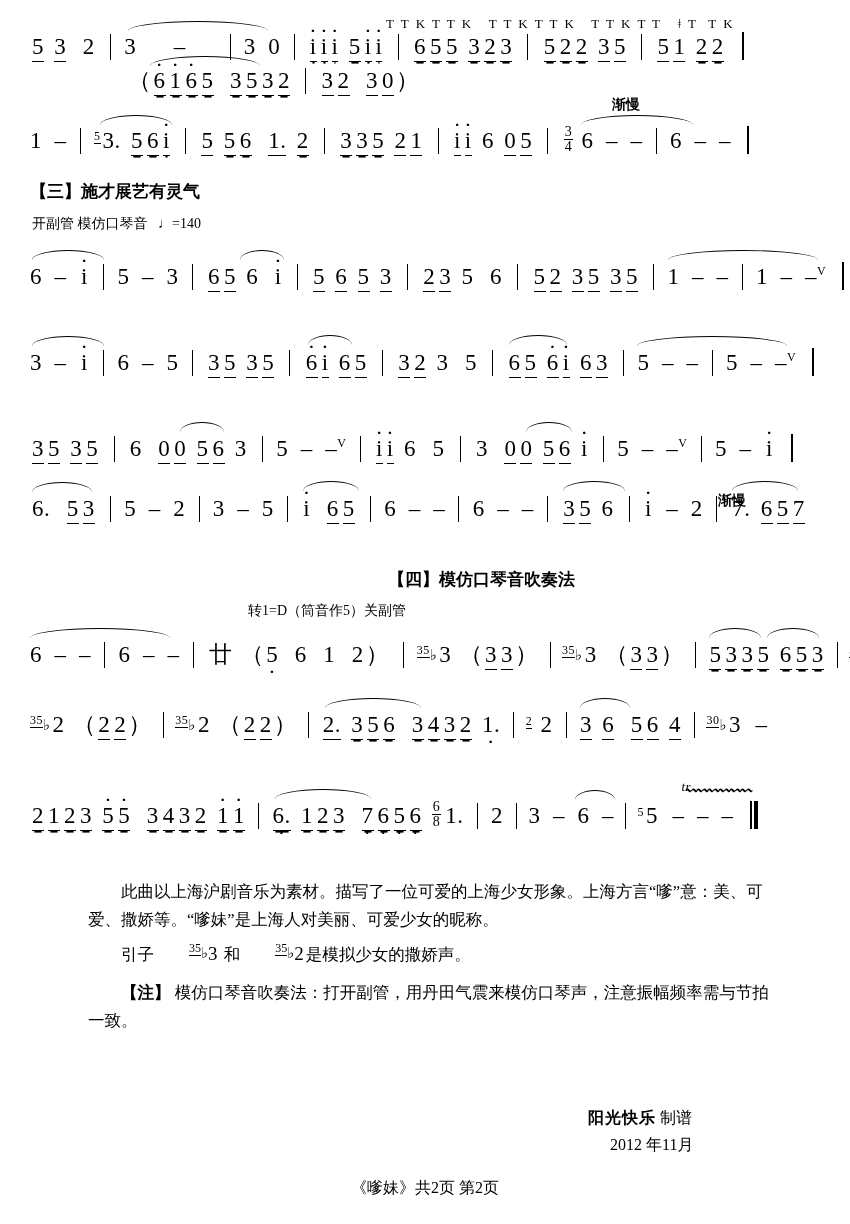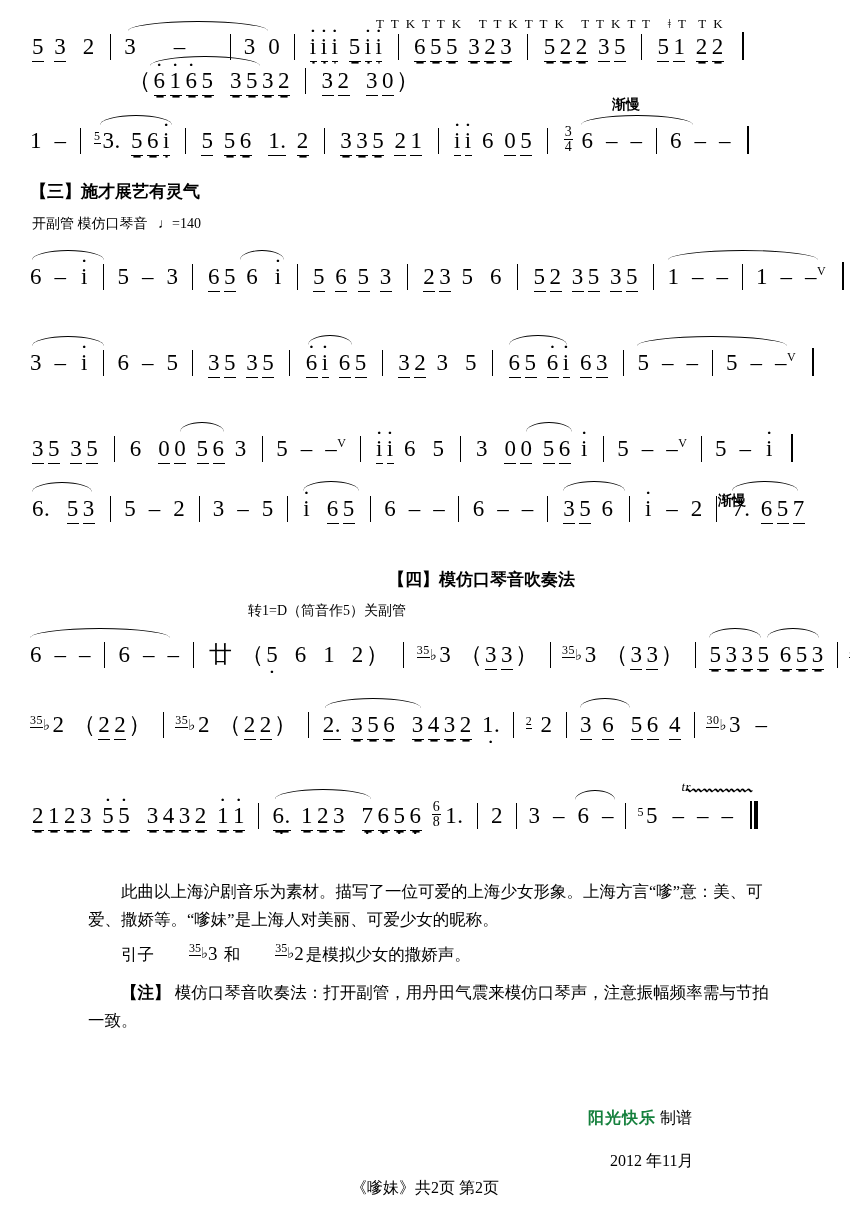--- a/index.html
+++ b/index.html
@@ -138,21 +138,21 @@
     font-family: "Liberation Serif", serif;
   }
   .prose p { margin: 0; }
   .indent { text-indent: 2em; }
 
   .credit {
     position: absolute;
     font-size: 16px;
   }
   .credit .stamp {
-    color: #15803d;
+    color: #000000;
     font-weight: bold;
     letter-spacing: 1px;
   }
   .footer {
     position: absolute;
     width: 850px;
     text-align: center;
     font-size: 16px;
   }
 
@@ -173,21 +173,21 @@
   .supline { font-size: 12px; vertical-align: 8px; text-decoration: none; border-bottom: 1.3px solid #000;}
   .vmark { font-size: 12px; vertical-align: 9px; }
   .trill { font-size: 13px; font-style: italic; padding-left: 16px; }
   .wave { letter-spacing: -1px; font-size: 12px; }
 </style>
 </head>
 <body>
 
 <div class="page">
 
-  <div class="artic" style="left:376px; top:16px;">T T K  T T K&nbsp;&nbsp; T T K  T T K&nbsp;&nbsp; T T K  T T&nbsp;&nbsp; ǂ T&nbsp; T K</div>
+  <div class="artic" style="left:386px; top:16px;">T T K  T T K&nbsp;&nbsp; T T K  T T K&nbsp;&nbsp; T T K  T T&nbsp;&nbsp; ǂ T&nbsp; T K</div>
 
   <div class="row jp" style="left:30px; top:32px;">
     <span class="n"><span class="u1">5</span></span>
     <span class="n"><span class="u1">3</span></span>&nbsp;
     <span class="n">2</span>
     <span class="bar"></span>
     <span class="grp" style="width:92px; display:inline-block;">
       <span class="slur" style="left:4px; top:-14px; width:140px;"></span>
       3 &nbsp;&nbsp;&nbsp;&nbsp;&nbsp;–&nbsp;&nbsp;&nbsp;&nbsp;
     </span>
@@ -489,18 +489,18 @@
     <p class="indent">
       <span>引子</span><span class="n" style="font-size:19px;"><sup class="supline">35</sup><span class="acc">♭</span>3</span>
       <span>和</span><span class="n" style="font-size:19px;"><sup class="supline">35</sup><span class="acc">♭</span>2</span><span>是模拟少女的撒娇声。</span>
     </p>
     <p style="height:10px;"></p>
     <p class="indent"><span style="font-weight:bold;">【注】</span>&nbsp;<span>模仿口琴音吹奏法：打开副管，用丹田气震来模仿口琴声，注意振幅频率需与节拍一致。</span></p>
   </div>
 
   <div class="credit" style="left:588px; top:1108px;">
     <div><span class="stamp">阳光快乐</span> <span>制谱</span></div>
-    <div style="margin-top:22px; margin-left:22px;">2012 年11月</div>
+    <div style="margin-top:6px; margin-left:22px;">2012 年11月</div>
   </div>
 
   <div class="footer" style="left:0; top:1178px;">《嗲妹》共2页  第2页</div>
 
 </div>
 
 </body></html>

